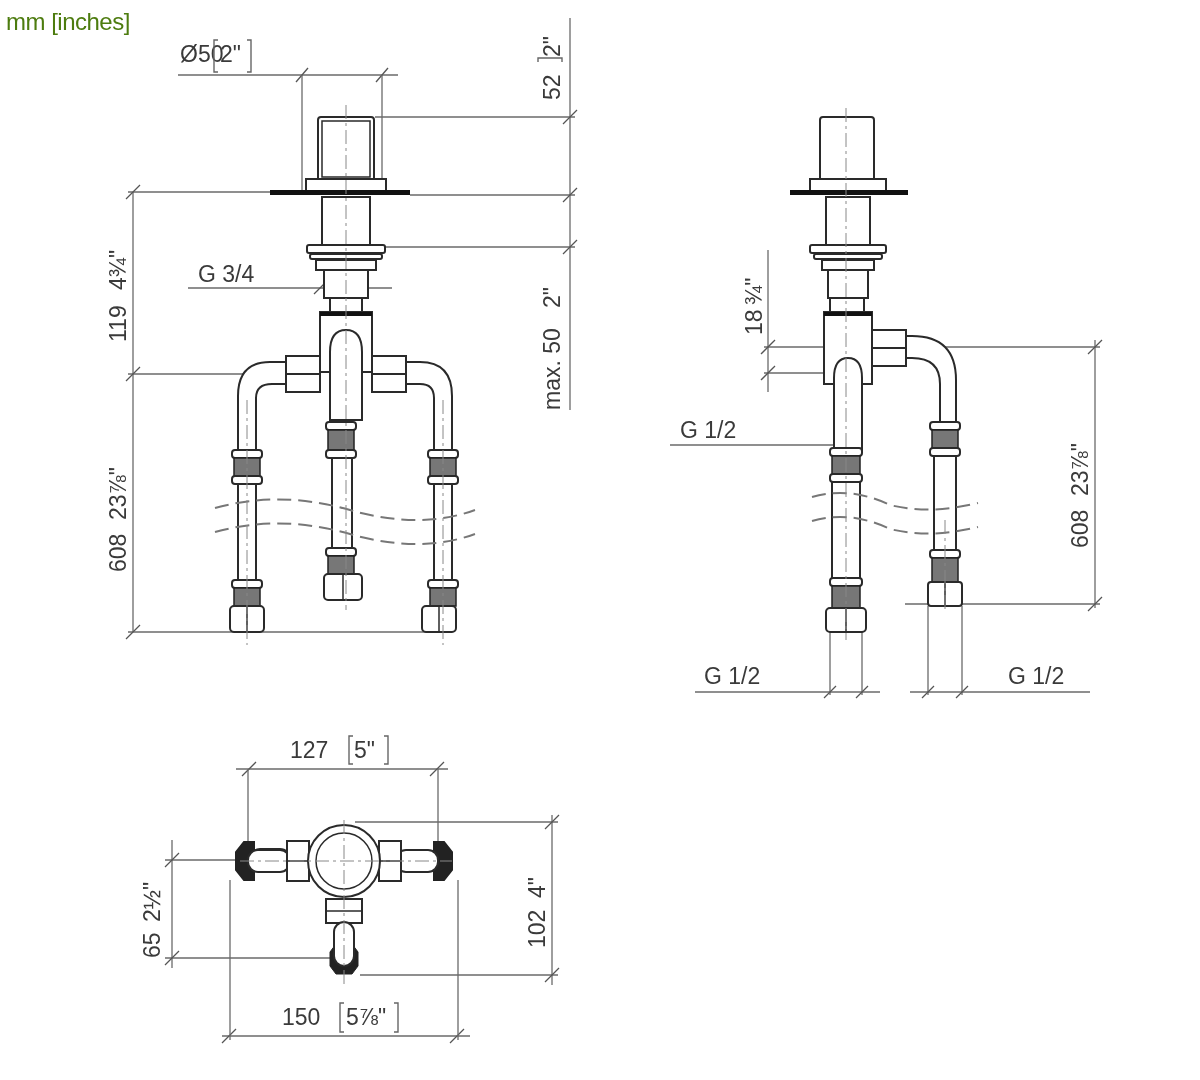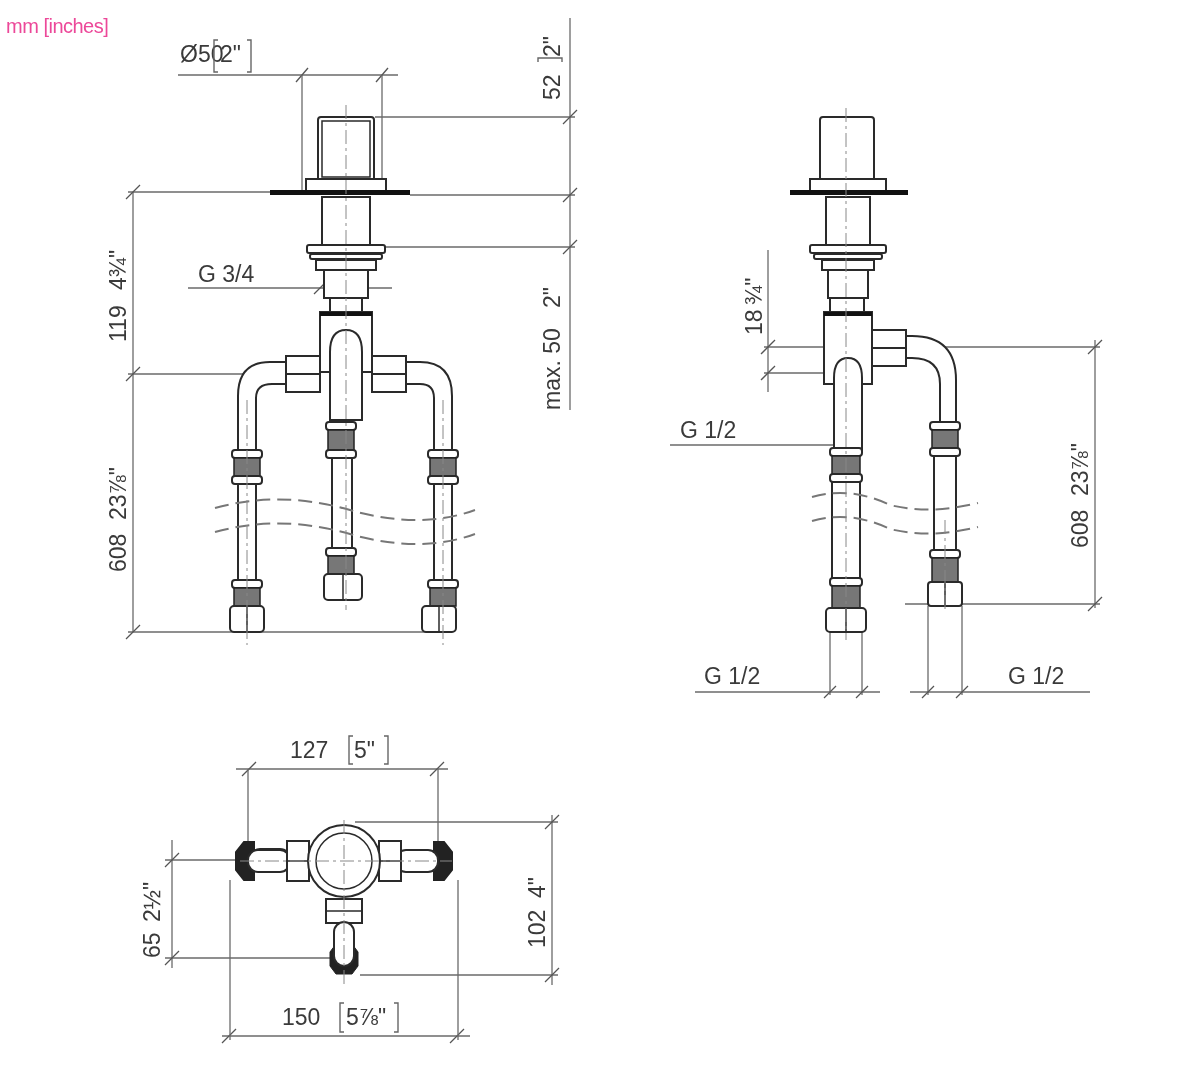--- a/index.html
+++ b/index.html
@@ -1,17 +1,17 @@
 <!DOCTYPE html>
 <html><head>
 <meta charset="utf-8">
 <style>
   html, body { margin: 0; padding: 0; background: #ffffff; }
   body { width: 1200px; height: 1080px; position: relative; overflow: hidden; font-family: "Liberation Sans", sans-serif; }
-  #units { position: absolute; left: 6px; top: 15px; font-size: 20px; color: #ec4899; letter-spacing: -0.5px; }
+  #units { position: absolute; left: 6px; top: 8px; font-size: 24px; color: #4d7c0f; letter-spacing: -0.5px; }
   svg { position: absolute; left: 0; top: 0; }
   .dim { stroke: #6a6a6a; stroke-width: 1.3; fill: none; }
   .tick { stroke: #555; stroke-width: 1.3; }
   .part { stroke: #2a2a2a; stroke-width: 2; fill: #fff; }
   .part-thin { stroke: #2a2a2a; stroke-width: 1.5; fill: #fff; }
   .center { stroke: #888; stroke-width: 1; stroke-dasharray: 14 4 3 4; fill: none; }
   .brk { stroke: #777; stroke-width: 2; stroke-dasharray: 14 7; fill: none; }
   .knurl { fill: #777; stroke: #222; stroke-width: 1.5; }
   .plate { fill: #111; }
   .lbl { font-family: "Liberation Sans", sans-serif; font-size: 23px; fill: #3a3a3a; }

